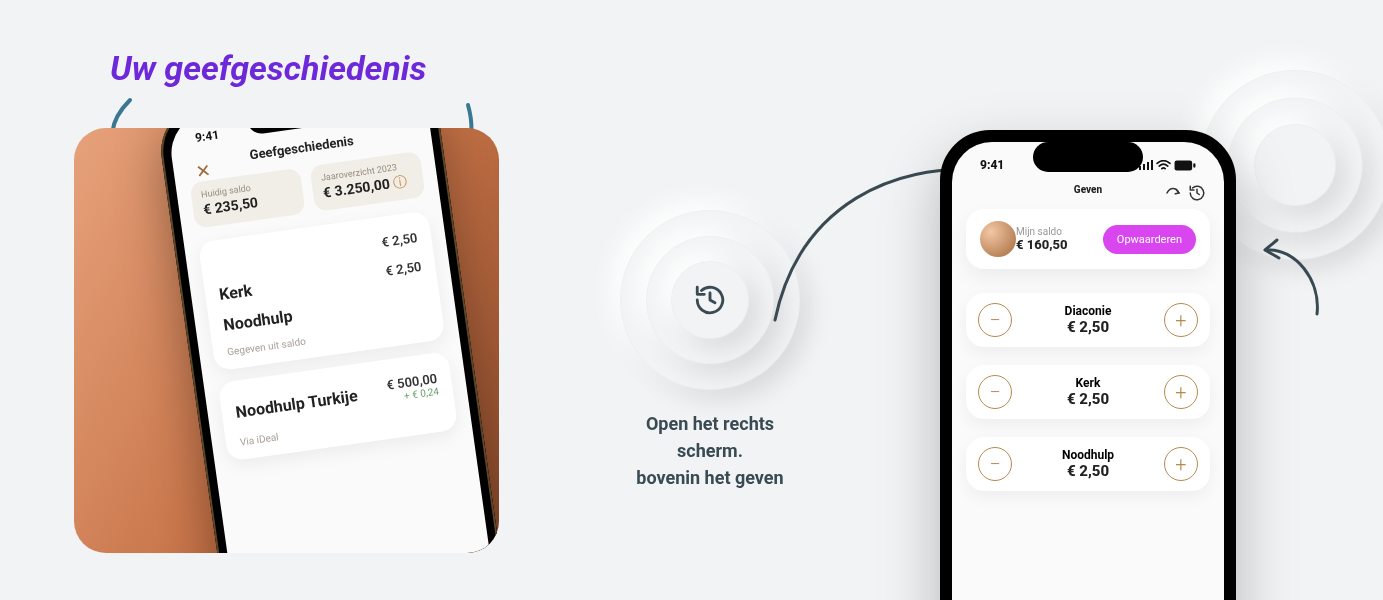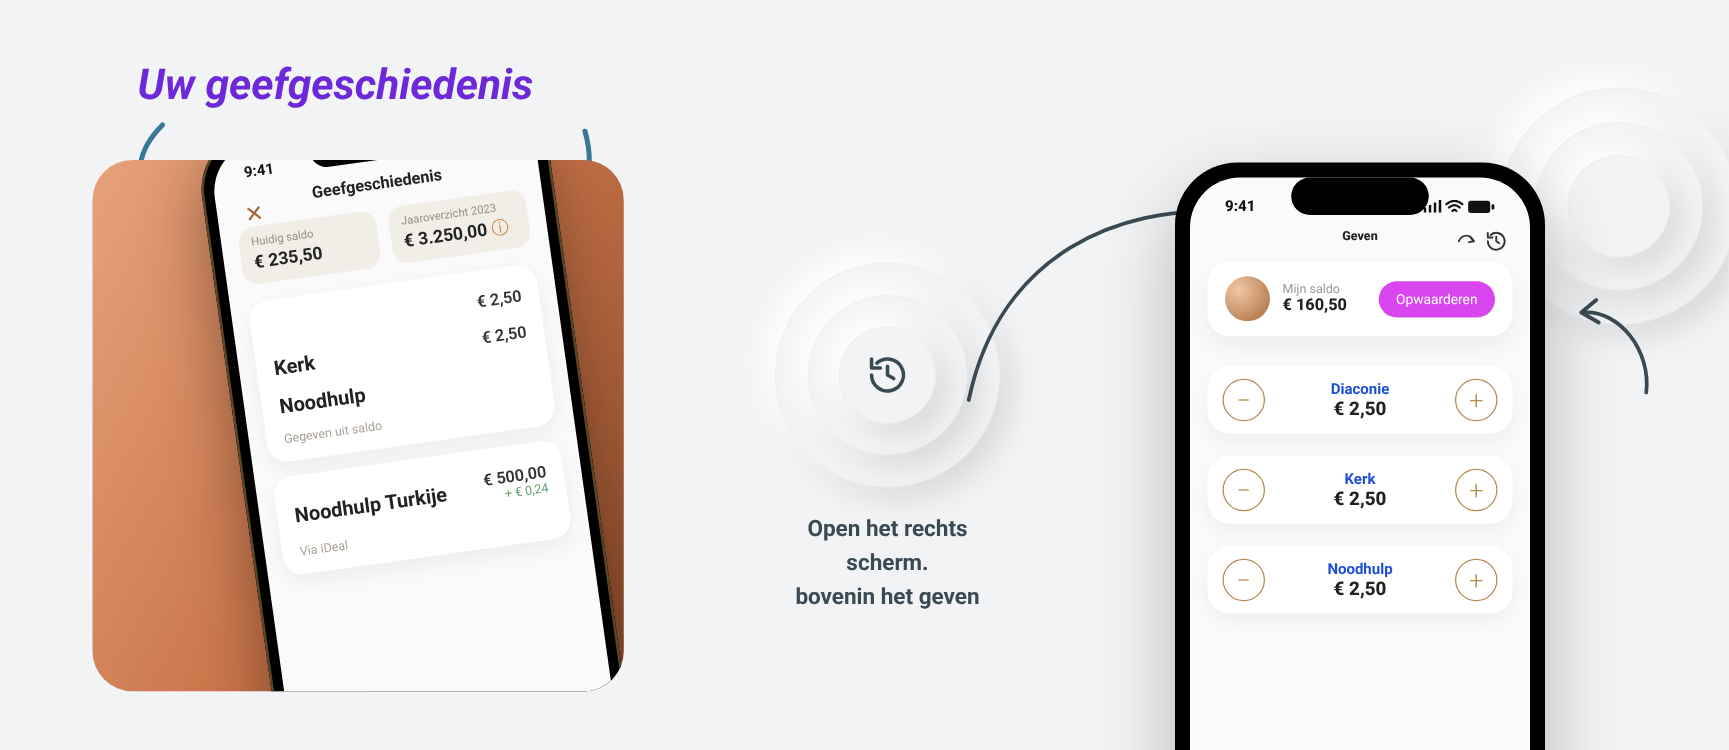--- a/index.html
+++ b/index.html
@@ -184,21 +184,21 @@
   }
   .hdr .ico-share, .hdr .ico-hist {
     position:absolute; top:0;
     width:18px; height:18px; stroke:#333;
   }
   .hdr .ico-share { right:28px; }
   .hdr .ico-hist  { right:4px; }
 
   .bal-card {
     background:#fff; border-radius:18px; padding:12px 14px;
-    display:flex; align-items:center; gap:10px;
+    display:flex; align-items:center; 
     box-shadow: 0 8px 20px rgba(0,0,0,.06);
     margin-bottom:24px;
   }
   .avatar {
     width:36px; height:36px; border-radius:50%;
     background: radial-gradient(circle at 30% 30%, #f2c7a6, #a56a3a);
   }
   .bal-card .lbl { font-size:10px; color:#999; }
   .bal-card .val { font-size:13px; font-weight:800; color:#222; }
   .bal-card .spacer { flex:1; }
@@ -213,21 +213,21 @@
     background:#fff; border-radius:18px; padding:10px 12px;
     box-shadow: 0 6px 16px rgba(0,0,0,.05);
     margin-bottom:18px;
   }
   .circ {
     width:34px; height:34px; border:1.5px solid #b78a4c; border-radius:50%;
     display:flex; align-items:center; justify-content:center;
     color:#b78a4c; font-size:20px; font-weight:300;
   }
   .gr-mid { flex:1; text-align:center; }
-  .gr-mid .cat { font-size:12px; font-weight:700; color:#1d4ed8; }
+  .gr-mid .cat { font-size:12px; font-weight:700; color:#000000; }
   .gr-mid .amt { font-size:15px; font-weight:800; color:#222; }
 
   
   .tr-rings {
     position:absolute;
     left:1200px; top:70px;
     width:190px; height:190px;
   }
 
   .arrow-r {

